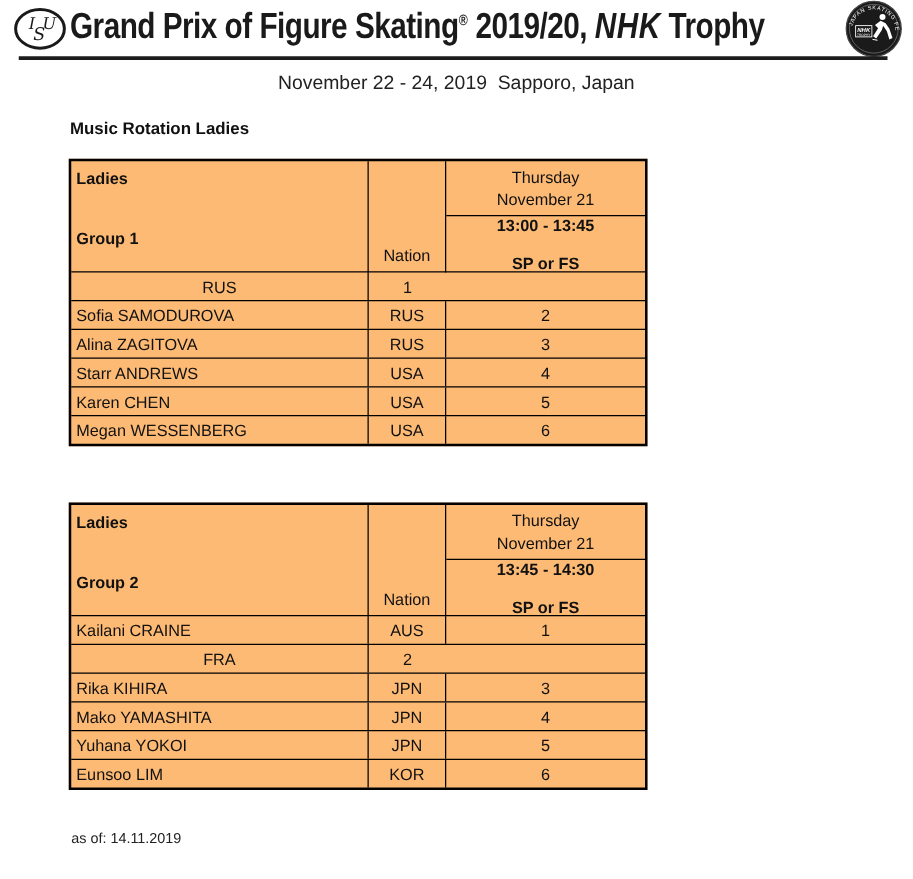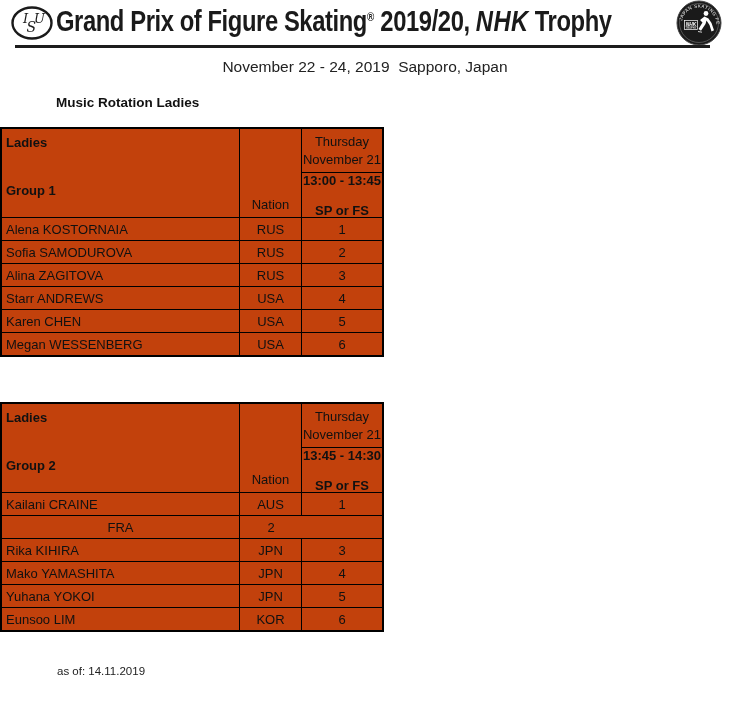--- a/index.html
+++ b/index.html
@@ -35,22 +35,22 @@
   .dateline {
     margin-top: 10px; text-align: center;
     font-size: 15.5px; color: #222; white-space: pre;
   }
   .section-title {
     margin: 19px 0 0 56px; font-size: 13.5px; font-weight: bold; color: #111;
   }
 
   
   .skate-table {
-    width: 384px; box-sizing: border-box;
-    border: 2px solid #000; background: #c2410c; font-size: 13px;
+    width: 463px; margin-left: 55px; box-sizing: border-box;
+    border: 2px solid #000; background: #fdba74; font-size: 13px;
   }
   .table-1 { margin-top: 17px; }
   .table-2 { margin-top: 45px; }
 
   .t-head { display: grid; grid-template-columns: 238px 62px 1fr; height: 88px; }
   .hc { box-sizing: border-box; }
   .hc-athlete { border-right: 1px solid #000; position: relative; padding: 6px 0 0 4px; font-weight: bold; }
   .group-label { position: absolute; top: 54px; left: 4px; font-weight: bold; }
   .hc-nation { border-right: 1px solid #000; display: flex; align-items: flex-end; justify-content: center; padding-bottom: 6px; }
   .hc-sched { display: flex; flex-direction: column; text-align: center; }
@@ -128,21 +128,20 @@
           <div>November 21</div>
         </div>
         <div class="sched-bottom">
           <div>13:00 - 13:45</div>
           <div>SP or FS</div>
         </div>
       </div>
     </div>
 
     <div class="t-row">
-      <div class="rc rc-name">Alena KOSTORNAIA</div>
       <div class="rc rc-nation">RUS</div>
       <div class="rc rc-order">1</div>
     </div>
     <div class="t-row">
       <div class="rc rc-name">Sofia SAMODUROVA</div>
       <div class="rc rc-nation">RUS</div>
       <div class="rc rc-order">2</div>
     </div>
     <div class="t-row">
       <div class="rc rc-name">Alina ZAGITOVA</div>

